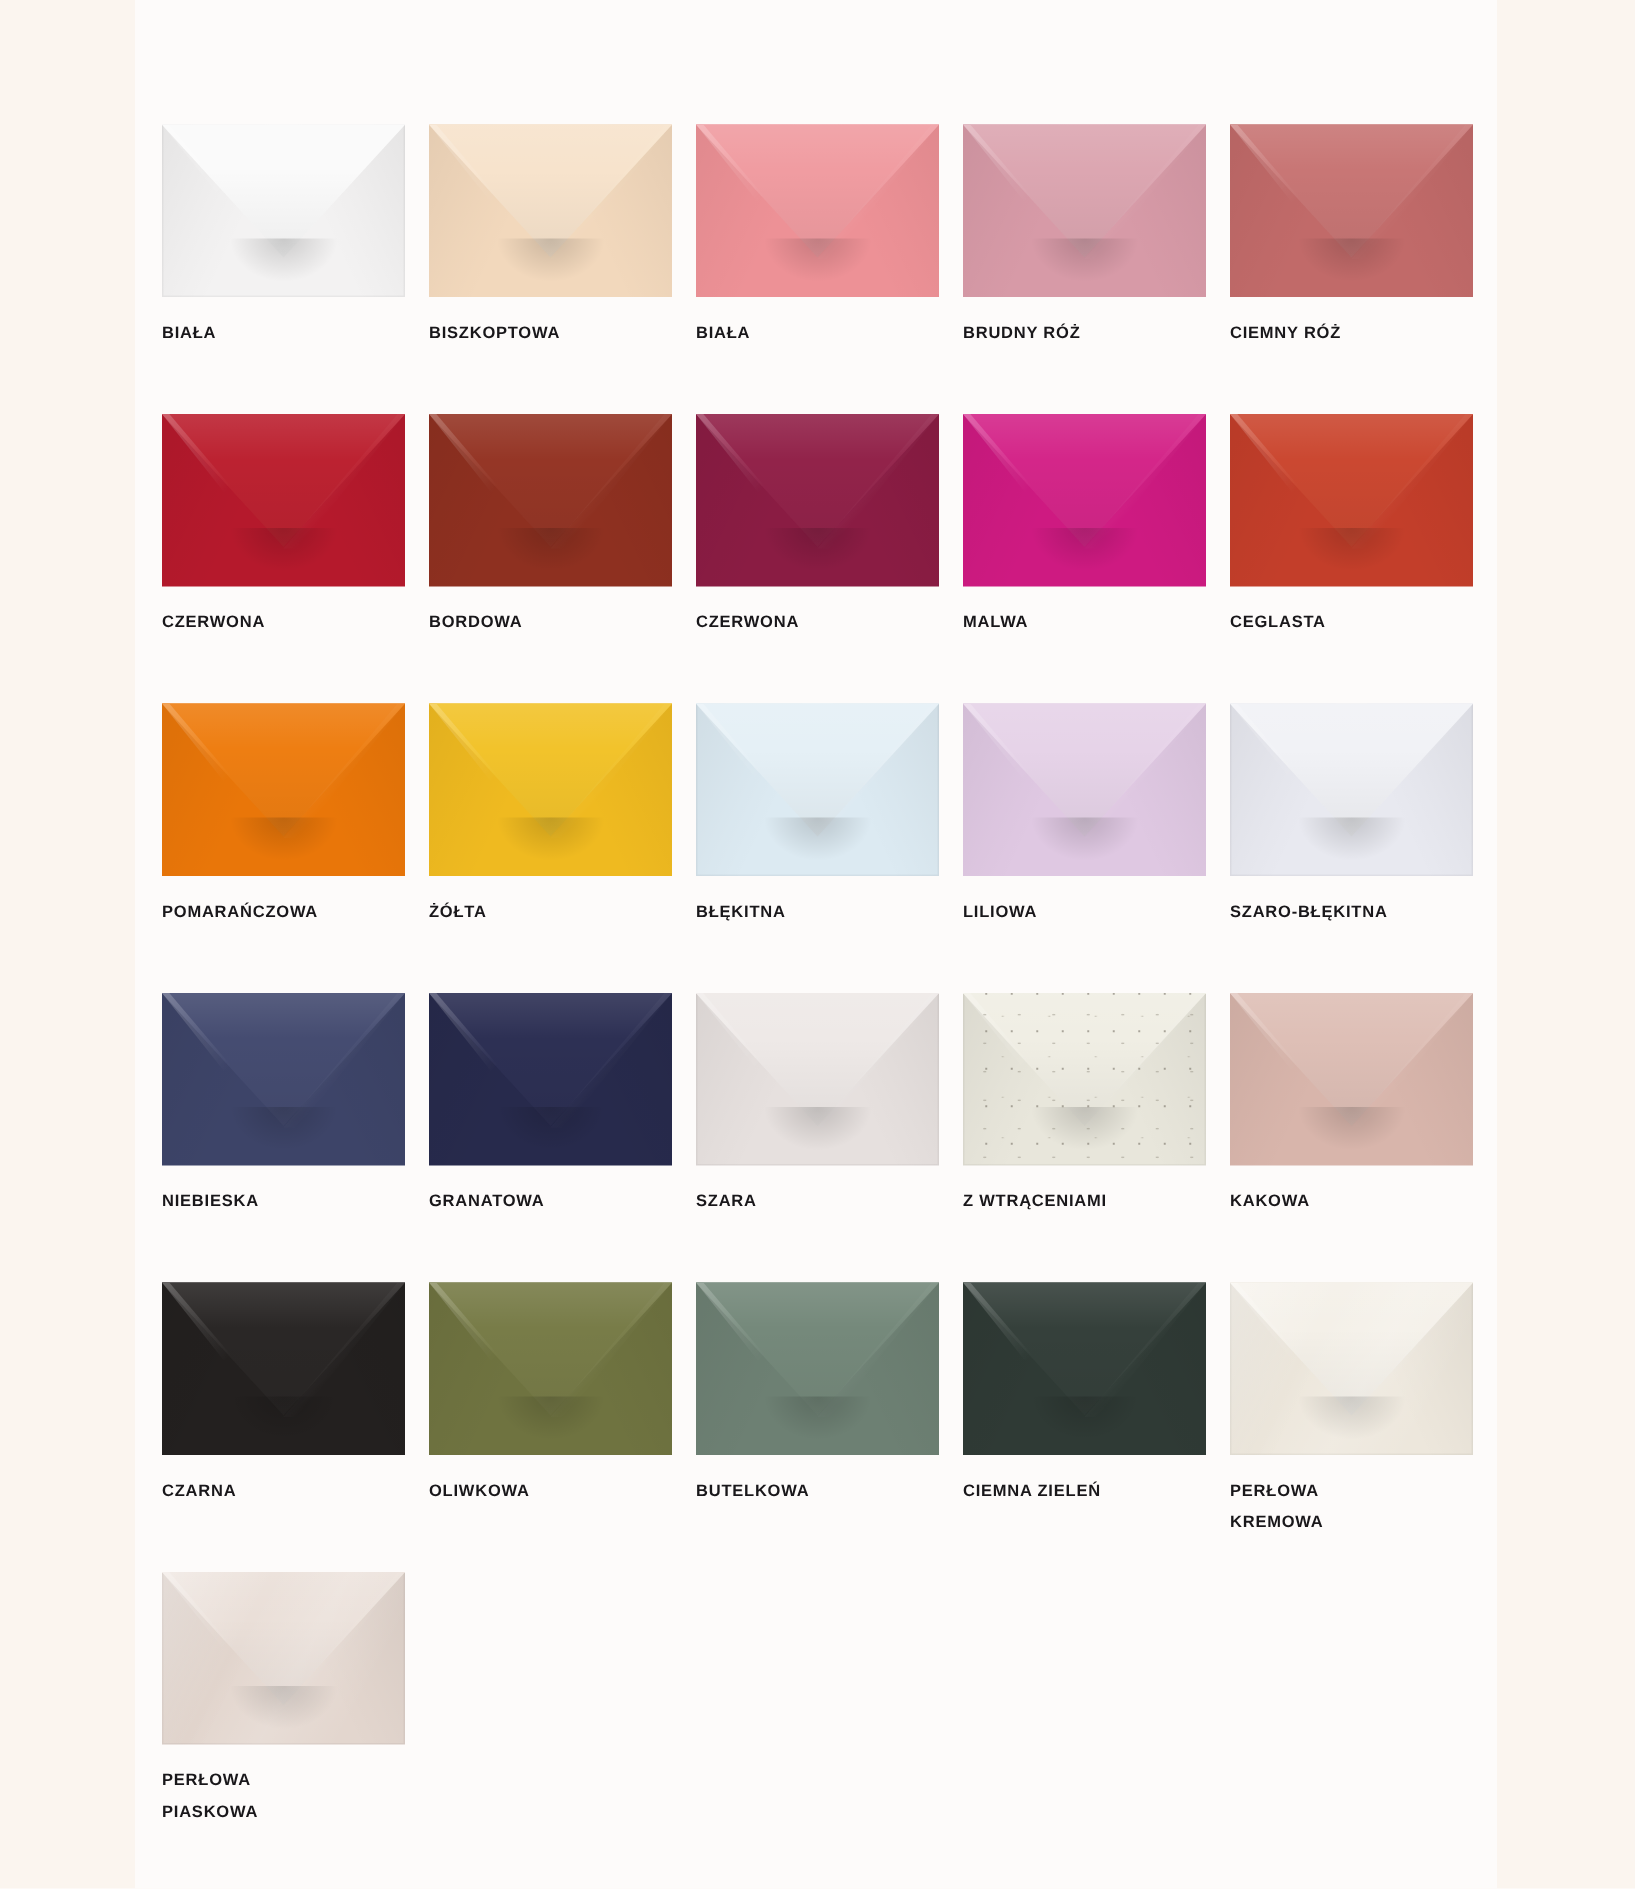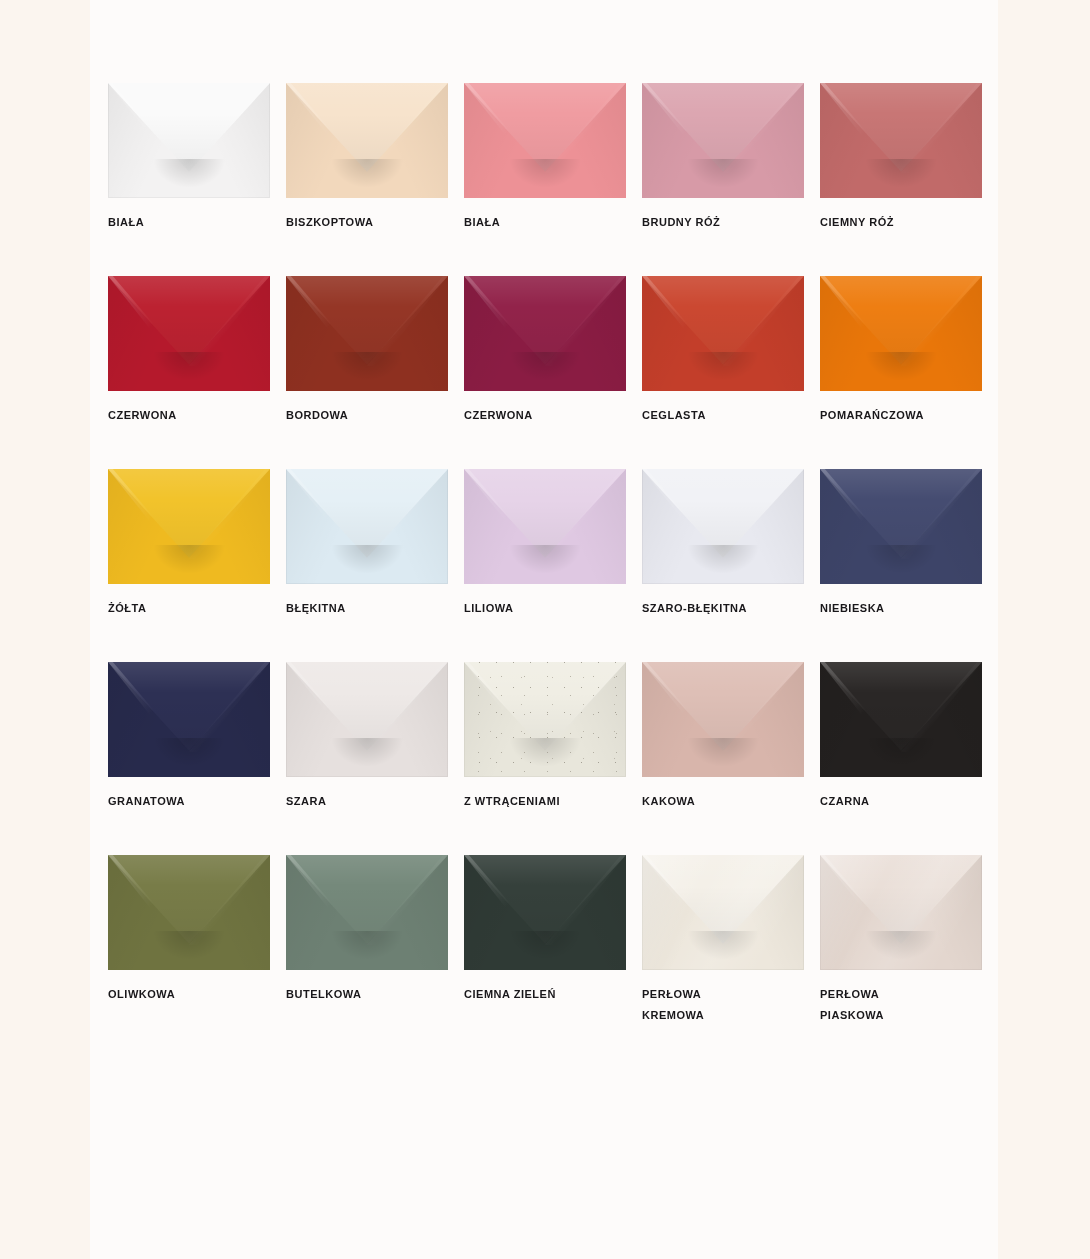--- a/index.html
+++ b/index.html
@@ -218,20 +218,32 @@
           <div class="side-r"></div>
           <div class="flap"></div>
           <div class="flap-shade"></div>
           <div class="crease-l"></div>
           <div class="crease-r"></div>
           <div class="tip-shadow"></div>
         </div>
         <div class="label">CZERWONA</div>
       </div>
       <div class="cell">
+        <div class="env" style="--body: #CE1A81; --flap: #D42689;">
+          <div class="side-l"></div>
+          <div class="side-r"></div>
+          <div class="flap"></div>
+          <div class="flap-shade"></div>
+          <div class="crease-l"></div>
+          <div class="crease-r"></div>
+          <div class="tip-shadow"></div>
+        </div>
+        <div class="label">MALWA</div>
+      </div>
+      <div class="cell">
         <div class="env" style="--body: #C33E2A; --flap: #CB4831;">
           <div class="side-l"></div>
           <div class="side-r"></div>
           <div class="flap"></div>
           <div class="flap-shade"></div>
           <div class="crease-l"></div>
           <div class="crease-r"></div>
           <div class="tip-shadow"></div>
         </div>
         <div class="label">CEGLASTA</div>

